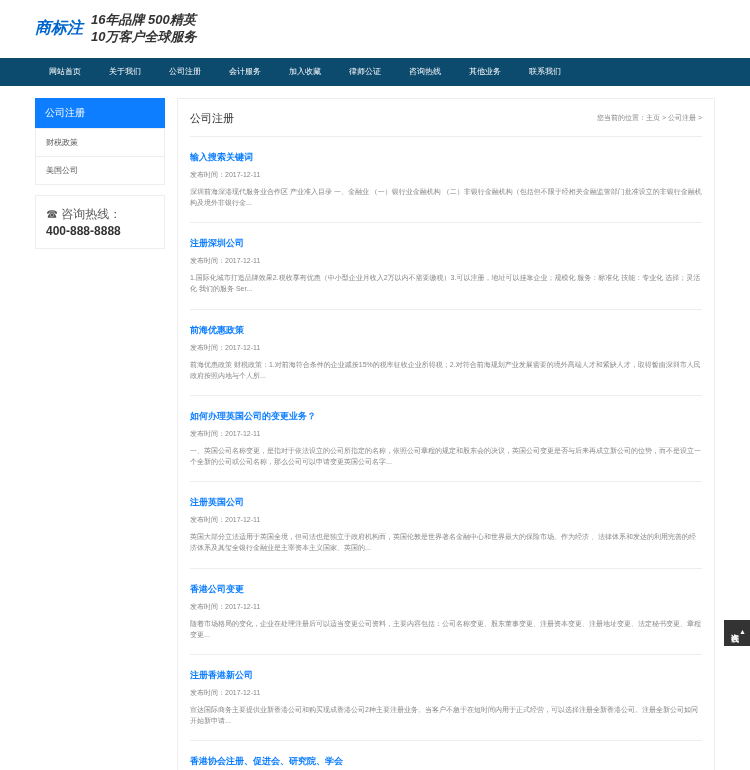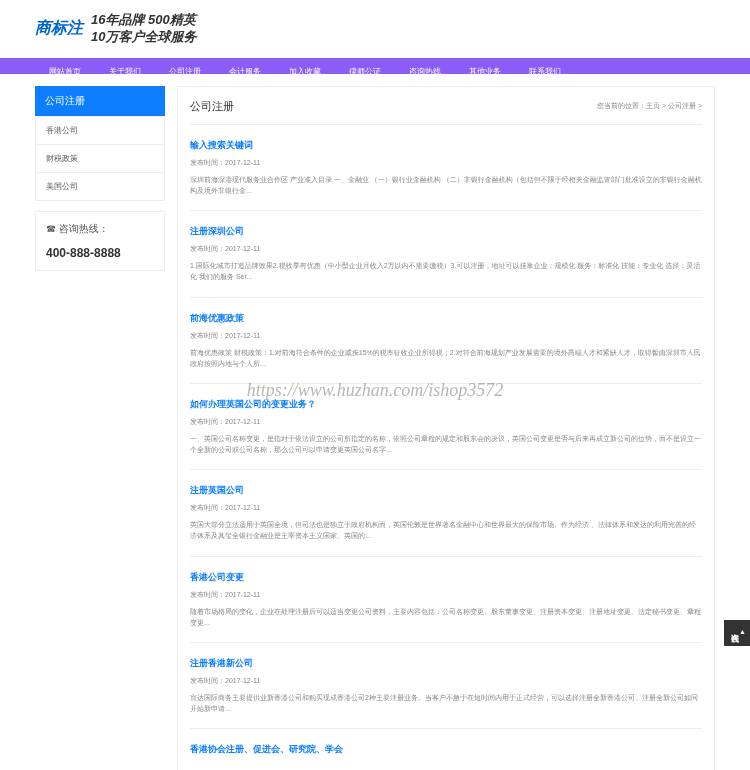--- a/index.html
+++ b/index.html
@@ -14,33 +14,33 @@
     .slogan { font-size: 13px; color: #333; line-height: 1.3; font-weight: bold; font-style: italic; }
     .search-area { display: flex; align-items: center; }
     .search-input { width: 120px; height: 20px; border: 1px solid #ddd; padding: 0 5px; font-size: 8px; }
     .search-btn { width: 24px; height: 22px; background: #0d7eff; border: none; color: #fff; cursor: pointer; display: flex; align-items: center; justify-content: center; }
     .search-btn svg { width: 10px; height: 10px; }
     .top-links { text-align: right; font-size: 7px; margin-bottom: 3px; }
     .top-links a { color: #555; text-decoration: none; margin-left: 5px; }
     .hotline { color: #ff9900; font-size: 7px; text-align: right; margin-top: 3px; }
     
     
-    .nav { background: #8b5cf6; height: 16px; }
+    .nav { background: #0c4a6e; height: 28px; }
     .nav-list { display: flex; list-style: none; }
     .nav-list li { padding: 0 14px; line-height: 28px; color: #fff; font-size: 8px; cursor: pointer; }
     
     
     .main { display: flex; gap: 12px; padding: 12px 0; }
     .sidebar { width: 130px; flex-shrink: 0; }
     .sidebar-title { background: #0d7eff; color: #fff; padding: 8px 10px; font-size: 10px; }
     .sidebar-list { list-style: none; border: 1px solid #eee; }
     .sidebar-list li { padding: 8px 10px; border-bottom: 1px solid #eee; font-size: 8px; color: #555; cursor: pointer; }
     .sidebar-list li:last-child { border-bottom: none; }
     .contact-box { border: 1px solid #eee; padding: 10px; margin-top: 10px; }
-    .contact-label { font-size: 10px; color: #555; margin-bottom: 10px; }
+    .contact-label { font-size: 12px; color: #555; margin-bottom: 1px; }
     .contact-label::before { content: "☎ "; }
     .contact-tel { font-size: 12px; font-weight: bold; color: #333; }
     
     .content { flex: 1; border: 1px solid #eee; padding: 12px; }
     .content-header { display: flex; justify-content: space-between; align-items: center; padding-bottom: 10px; border-bottom: 1px solid #eee; }
     .page-title { font-size: 11px; color: #333; font-weight: normal; }
     .breadcrumb { font-size: 7px; color: #888; }
     
     .article-list { }
     .article-item { padding: 14px 0; border-bottom: 1px solid #eee; }
@@ -93,21 +93,20 @@
     </div>
   </div>
 
   <div class="inner">
 
     <div class="main">
 
       <div class="sidebar">
         <div class="sidebar-title">公司注册</div>
         <ul class="sidebar-list">
-          <li>香港公司</li>
           <li>财税政策</li>
           <li>美国公司</li>
         </ul>
         <div class="contact-box">
           <div class="contact-label">咨询热线：</div>
           <div class="contact-tel">400-888-8888</div>
         </div>
       </div>
 
       <div class="content">
@@ -156,16 +155,15 @@
 
   </div>
             </div>
 
       </div>
     </div>
 
   </div>
 </div>
 
-<div class="watermark">https://www.huzhan.com/ishop3572</div>
 </div>
 
 <div class="side-float">在线咨询</div>
 
 </body></html>

